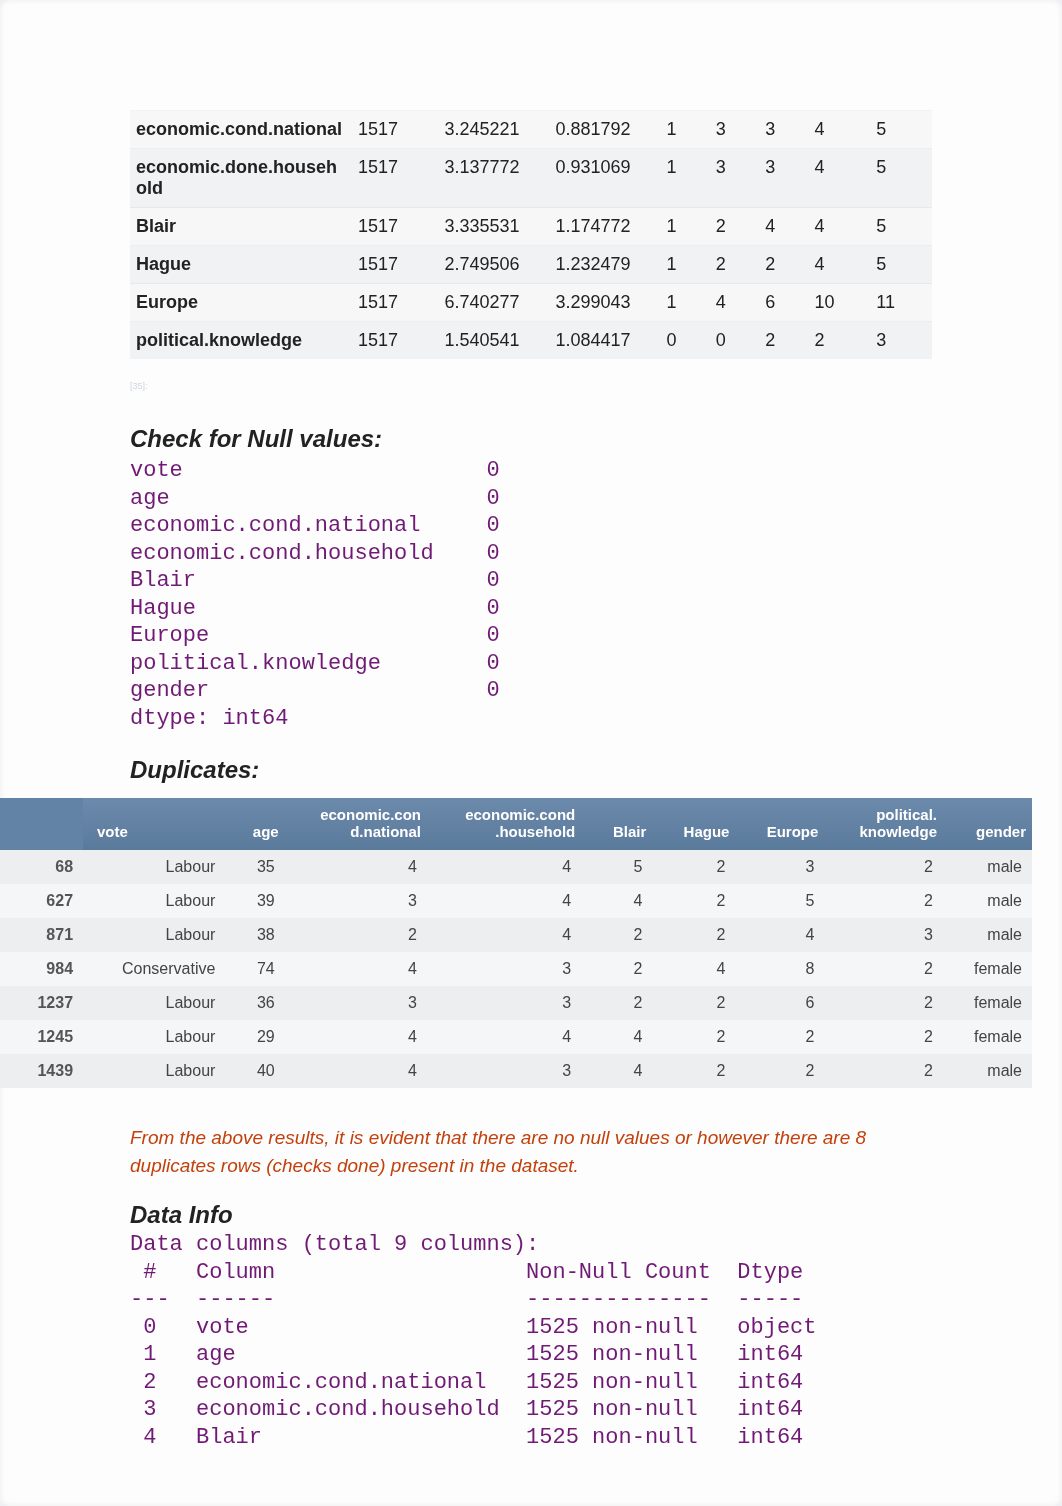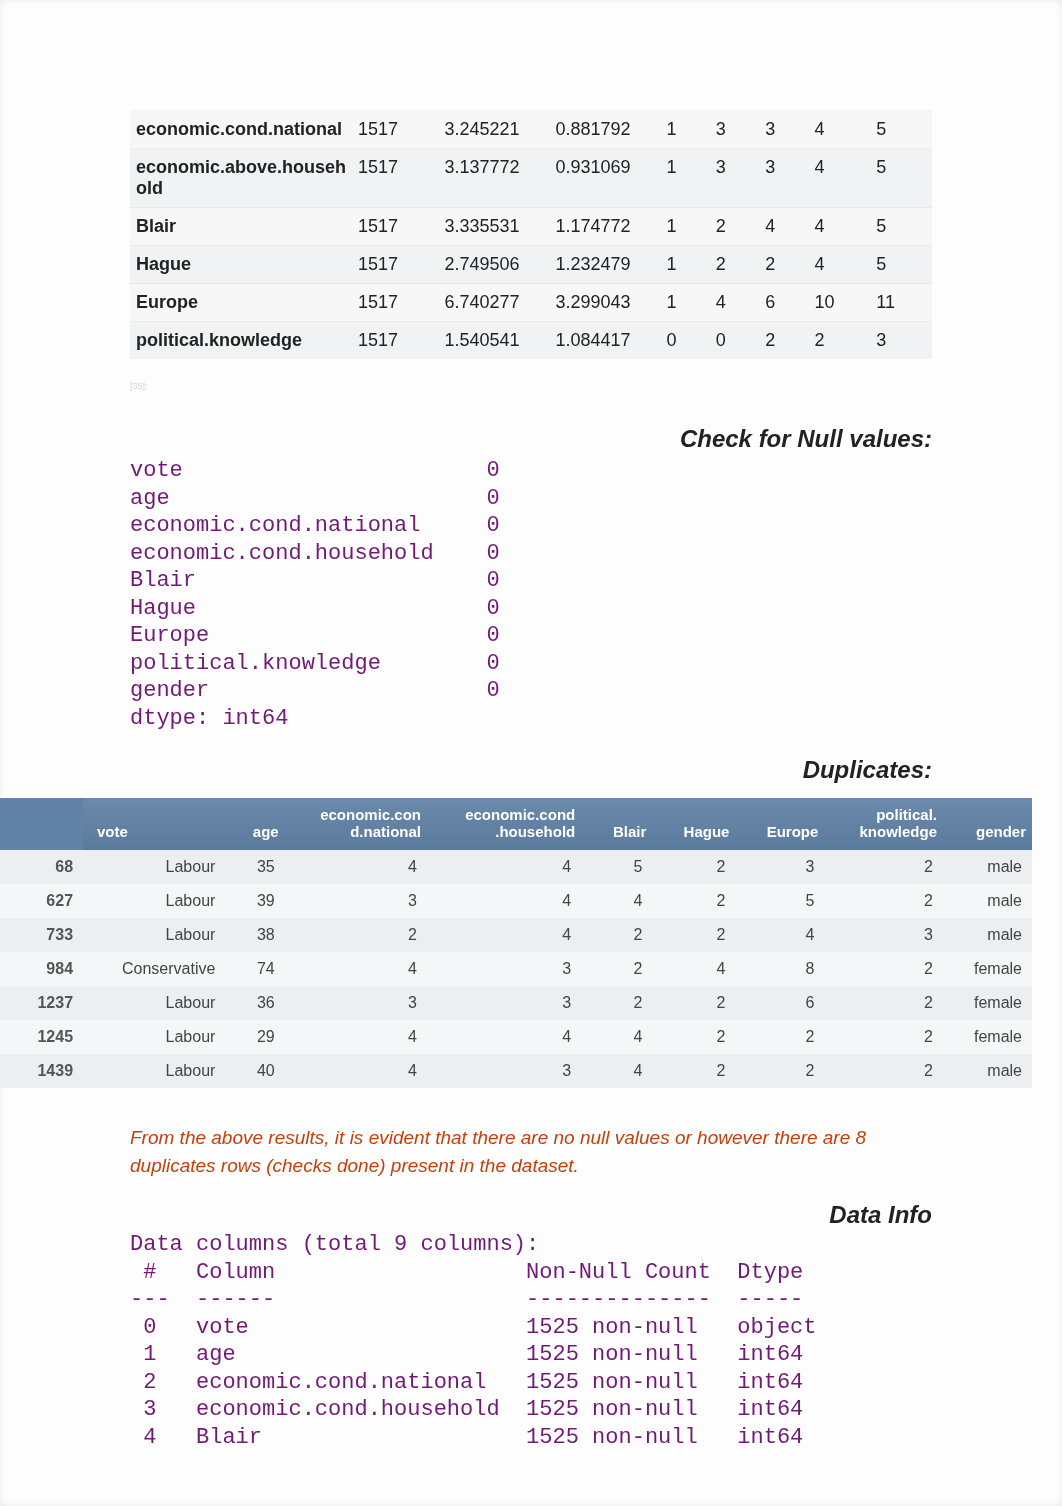--- a/index.html
+++ b/index.html
@@ -39,21 +39,20 @@
   .stats tr:nth-child(odd) td { background: #f7f7f8; }
   .stats tr:nth-child(even) td { background: #f1f2f3; }
   .stats .rowname { font-weight: 700; color: #222; width: 180px; }
 
   .section-title {
     font-style: italic;
     font-weight: 700;
     font-size: 24px;
     color: #222;
     margin: 40px 0 4px 0;
-    text-align: right;
   }
   .small-code {
     font-family: Liberation Sans, sans-serif;
     font-size: 9px;
     color: #cfd6dc;
     margin-top: 22px;
     margin-bottom: -6px;
   }
   .pre {
     font-family: "Courier New", monospace;
@@ -128,21 +127,21 @@
             <td>1517</td>
             <td>3.245221</td>
             <td>0.881792</td>
             <td>1</td>
             <td>3</td>
             <td>3</td>
             <td>4</td>
             <td>5</td>
           </tr>
           <tr>
-            <td class="rowname">economic.above.household</td>
+            <td class="rowname">economic.done.household</td>
             <td>1517</td>
             <td>3.137772</td>
             <td>0.931069</td>
             <td>1</td>
             <td>3</td>
             <td>3</td>
             <td>4</td>
             <td>5</td>
           </tr>
           <tr>
@@ -259,21 +258,21 @@
             <td>39</td>
             <td>3</td>
             <td>4</td>
             <td>4</td>
             <td>2</td>
             <td>5</td>
             <td>2</td>
             <td>male</td>
           </tr>
           <tr>
-            <td class="idx">733</td>
+            <td class="idx">871</td>
             <td>Labour</td>
             <td>38</td>
             <td>2</td>
             <td>4</td>
             <td>2</td>
             <td>2</td>
             <td>4</td>
             <td>3</td>
             <td>male</td>
           </tr>

